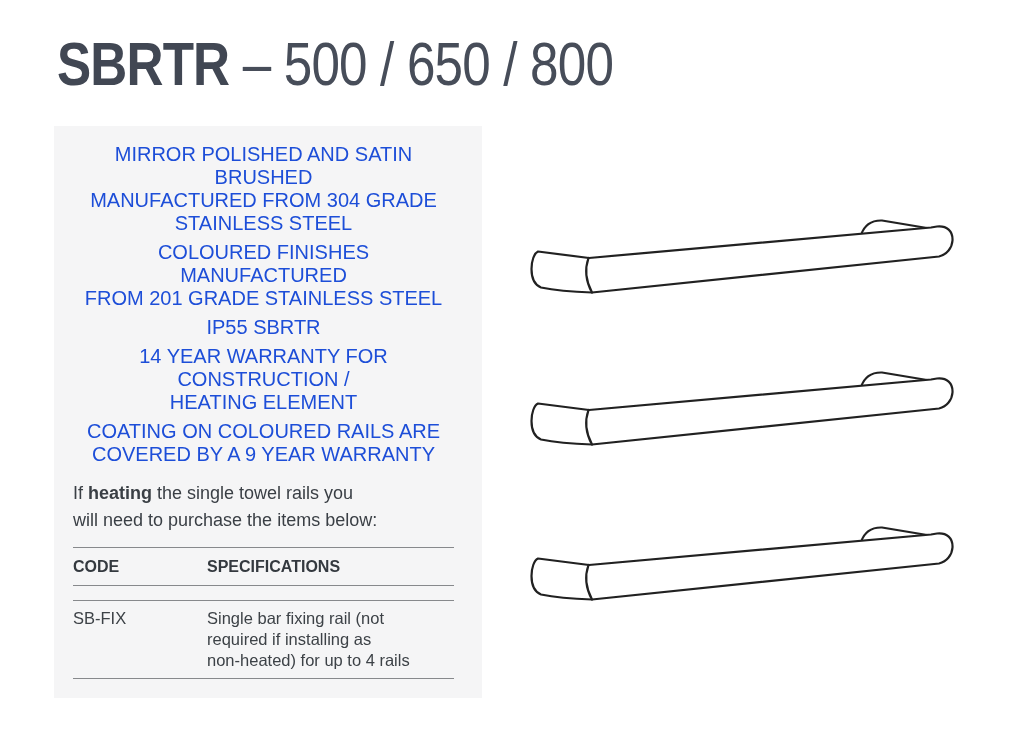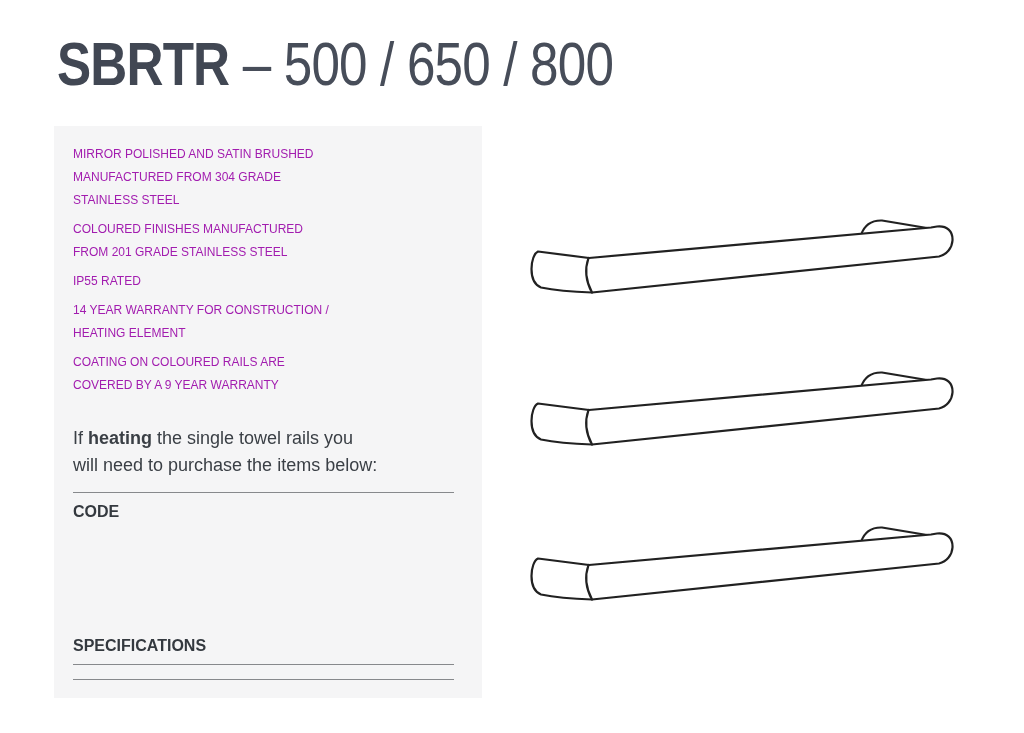--- a/index.html
+++ b/index.html
@@ -22,37 +22,37 @@
   .title-light{font-weight:400;color:#474d59;}
   
   .info-box{
     position:absolute;left:54px;top:126px;
     width:428px;height:572px;box-sizing:border-box;
     background:#f5f5f6;
     padding:17px 28px 0 19px;
   }
   .bullet{
     margin:0 0 6px 0;
-    font-size:12px;line-height:23px;
-    white-space:pre-line;color:#a21caf;
+    font-size:20px;line-height:23px;
+    white-space:pre-line;color:#1d4ed8;text-align:center;
   }
   .intro{
-    margin:28px 0 0 0;
+    margin:14px 0 0 0;
     font-size:18px;line-height:27px;color:#3a3f45;
   }
   .intro strong{font-weight:700;}
   .pre{white-space:pre-line;}
   
   .spec-table{
     margin-top:13px;
     border-bottom:1px solid #87898c;
     font-size:16.5px;
   }
   .t-row{display:flex;border-top:1px solid #87898c;padding:7px 0;}
-  .t-row.t-head{padding:8px 0;font-weight:700;font-size:16px;color:#34393f;flex-direction:column;}
+  .t-row.t-head{padding:8px 0;font-weight:700;font-size:16px;color:#34393f;}
   .t-code{flex:0 0 134px;line-height:21px;}
   .t-spec{flex:1;line-height:21px;}
   
   .rail{position:absolute;left:530px;width:424px;height:78px;}
   .rail svg{display:block;width:100%;height:100%;}
   .rail-1{top:218px;}
   .rail-2{top:370px;}
   .rail-3{top:525px;}
   .svg-defs{position:absolute;width:0;height:0;overflow:hidden;}
 </style>
@@ -79,35 +79,41 @@
   <h1 class="title">
     <span class="title-bold">SBRTR</span><span class="title-light"> – 500 / 650 / 800</span>
   </h1>
 
   <section class="info-box">
     <p class="bullet">MIRROR POLISHED AND SATIN BRUSHED
 MANUFACTURED FROM 304 GRADE
 STAINLESS STEEL</p>
     <p class="bullet">COLOURED FINISHES MANUFACTURED
 FROM 201 GRADE STAINLESS STEEL</p>
-    <p class="bullet">IP55 RATED</p>
+    <p class="bullet">IP55 SBRTR</p>
     <p class="bullet">14 YEAR WARRANTY FOR CONSTRUCTION /
 HEATING ELEMENT</p>
     <p class="bullet">COATING ON COLOURED RAILS ARE
 COVERED BY A 9 YEAR WARRANTY</p>
 
     <p class="intro"><span>If </span><strong>heating</strong><span class="pre"> the single towel rails you
 will need to purchase the items below:</span></p>
 
     <div class="spec-table">
       <div class="t-row t-head">
         <div class="t-code">CODE</div>
         <div class="t-spec">SPECIFICATIONS</div>
       </div>
       <div class="t-row">
+      </div>
+      <div class="t-row">
+        <div class="t-code">SB-FIX</div>
+        <div class="t-spec pre">Single bar fixing rail (not
+required if installing as
+non-heated) for up to 4 rails</div>
       </div>
     </div>
   </section>
 
   <div class="rail rail-1">
     <svg viewBox="0 0 424 78">
       <use href="#rail-shape"></use>
     </svg>
   </div>
   <div class="rail rail-2">

